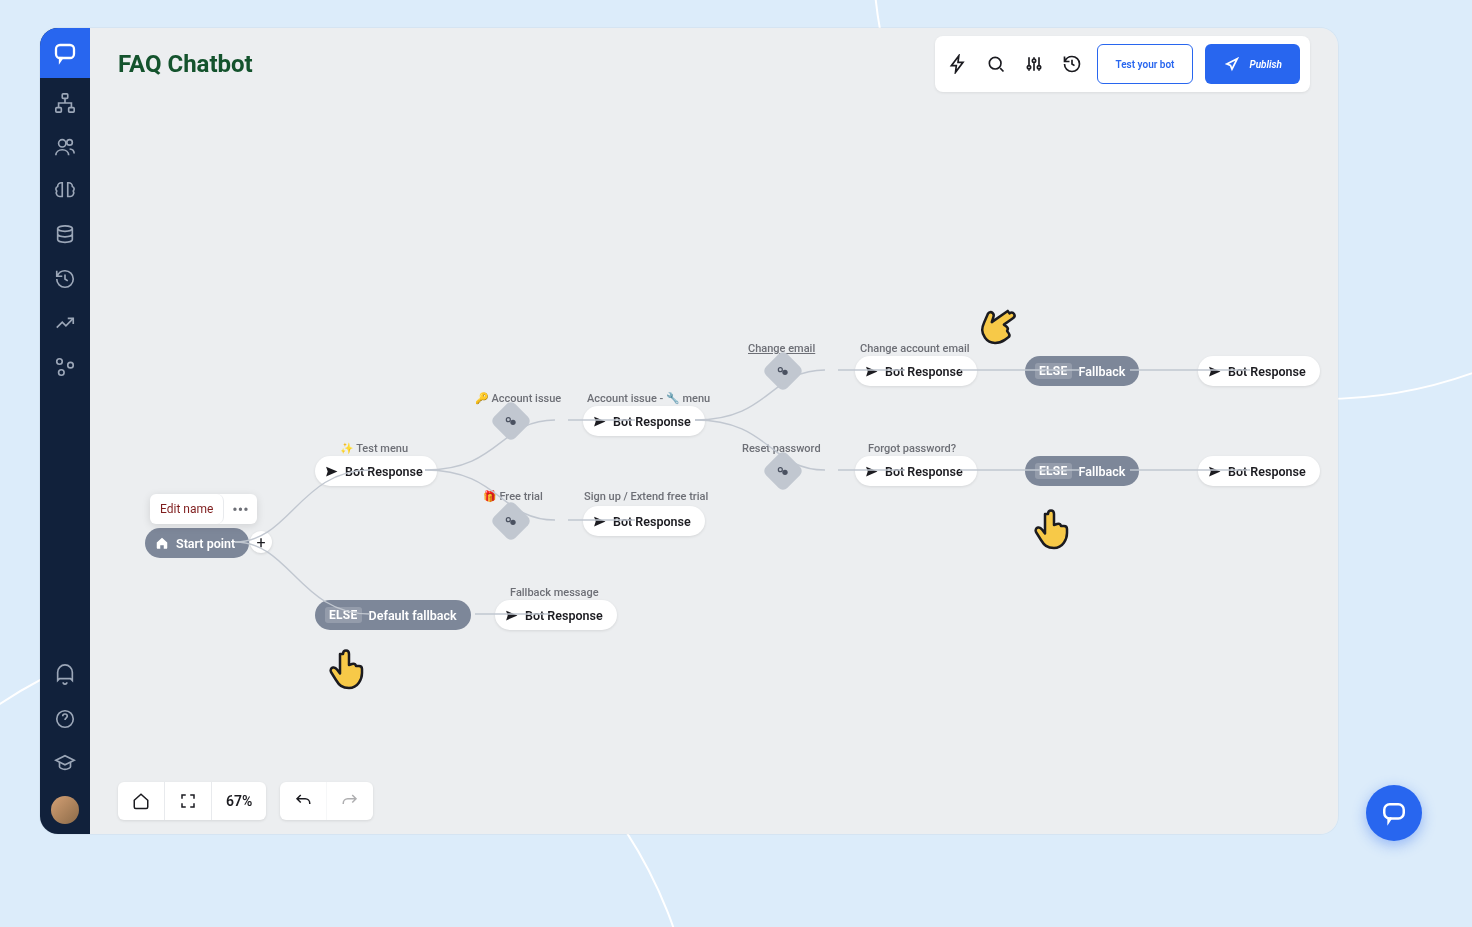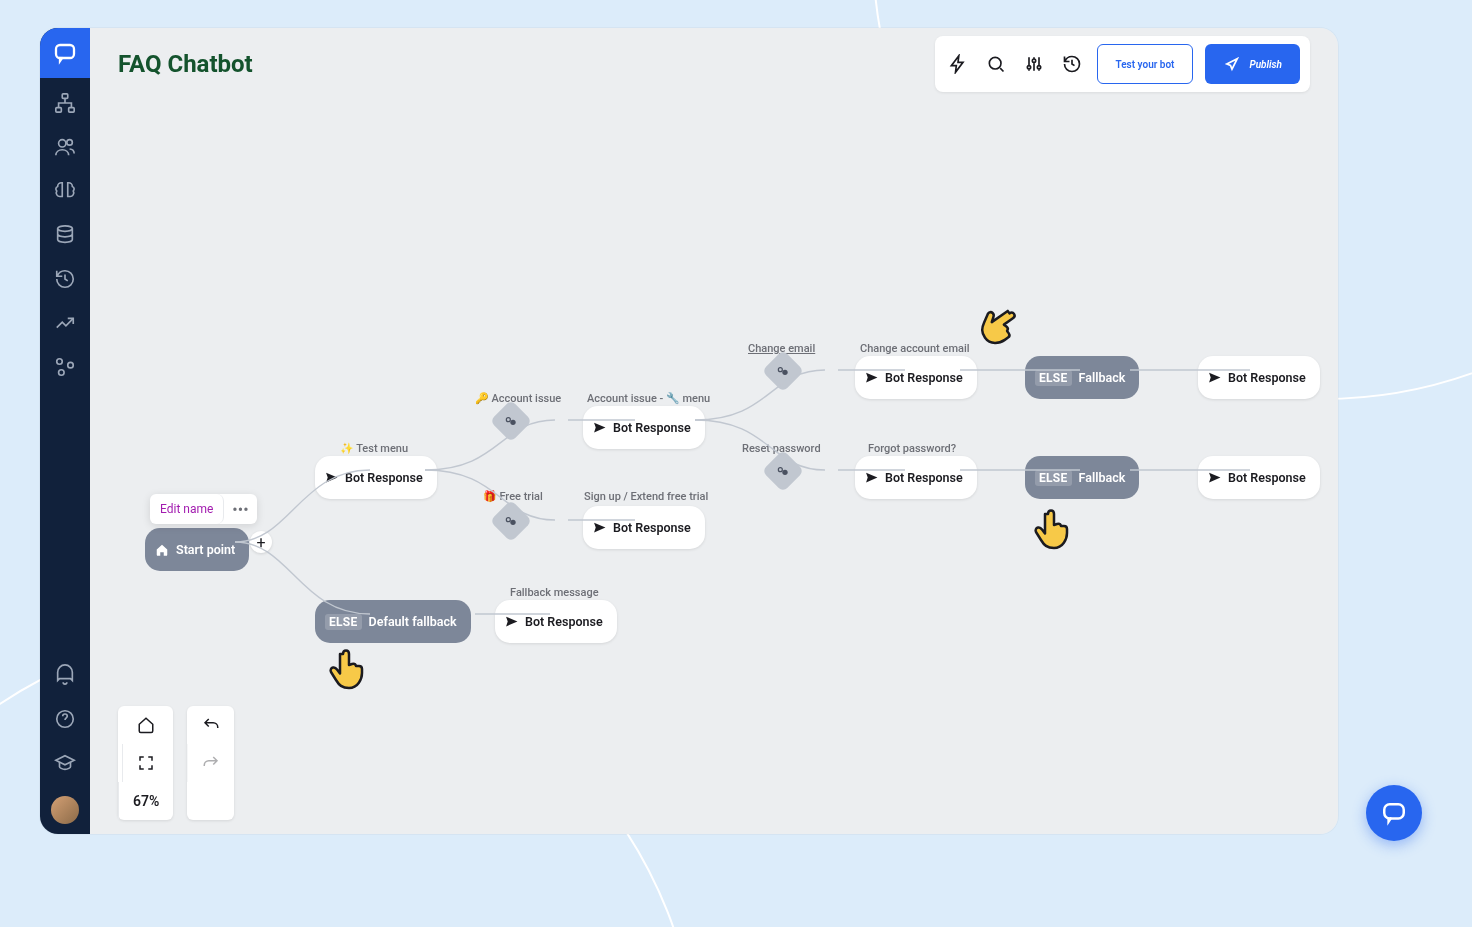--- a/index.html
+++ b/index.html
@@ -14,32 +14,32 @@
   .avatar { width: 28px; height: 28px; border-radius: 50%; background: linear-gradient(135deg,#d4a074,#8b6a48); }
   .main { flex: 1; background: #eceef0; position: relative; }
   .header { position:absolute; top:0; left:0; right:0; height:72px; display:flex; align-items:center; padding: 0 28px; z-index:5;}
   .title { font-size: 24px; font-weight: 700; color: #14532d; }
   .header-right { margin-left:auto; display:flex; align-items:center; gap:12px; background:#fff; padding:8px 10px; border-radius:8px; box-shadow:0 1px 3px rgba(0,0,0,0.08);}
   .header-icon { width:26px; height:26px; display:flex; align-items:center; justify-content:center; color:#1b1b20; cursor:pointer; }
   .btn { height:40px; padding:0 18px; border-radius:6px; font-size:10px; font-weight:600; display:flex; align-items:center; gap:8px; cursor:pointer; border:none; }
   .btn-outline { background:#fff; border:1.5px solid #2866ef; color:#2866ef; }
   .btn-primary { background:#2866ef; color:#fff;font-style:italic; }
   .chip-popup { position:absolute; background:#fff; border-radius:6px; box-shadow:0 2px 8px rgba(0,0,0,0.12); display:flex; align-items:center; height:30px; z-index:3;}
-  .chip-popup .p-text { padding:0 10px; font-size:12px; color:#a21caf; border-right:1px solid #e8eaed; height:100%; display:flex; align-items:center;border-radius:7px;}
+  .chip-popup .p-text { padding:0 10px; font-size:12px; color:#7f1d1d; border-right:1px solid #e8eaed; height:100%; display:flex; align-items:center;border-radius:7px;}
   .chip-popup .p-menu { padding:0 8px; display:flex; align-items:center; color:#6d6f76;}
-  .node { position:absolute; display:flex; align-items:center; height:43px; padding:0 14px 0 10px; border-radius:15px; font-size:12.5px; font-weight:600; gap:7px; cursor:pointer; white-space:nowrap; }
+  .node { position:absolute; display:flex; align-items:center; height:30px; padding:0 14px 0 10px; border-radius:15px; font-size:12.5px; font-weight:600; gap:7px; cursor:pointer; white-space:nowrap; }
   .node-grey { background:#7d8799; color:#fff; }
   .node-white { background:#fff; color:#1b1b20; box-shadow:0 1px 3px rgba(0,0,0,0.1); }
   .node-label { position:absolute; font-size:11px; color:#6d6f76; font-weight:500; white-space:nowrap; }
   .plus-btn { position:absolute; width:22px; height:22px; background:#fff; border-radius:50%; display:flex; align-items:center; justify-content:center; color:#1b1b20; font-size:16px; font-weight:400; box-shadow:0 1px 3px rgba(0,0,0,0.12); cursor:pointer;}
   .diamond { position:absolute; width:30px; height:30px; background:#c1c7d0; transform:rotate(45deg); border-radius:6px; cursor:pointer;}
   .diamond-inner { transform:rotate(-45deg); width:100%; height:100%; display:flex; align-items:center; justify-content:center; color:#4a5160; }
   .else-badge { font-size:12px; font-weight:700; background:rgba(255,255,255,0.18); padding:1px 4px; border-radius:3px; letter-spacing:0.3px;}
   .bottom-toolbar { position:absolute; bottom:14px; left:28px; display:flex; gap:14px; z-index:5;}
-  .bt-group { background:#fff; border-radius:6px; display:flex; align-items:center; box-shadow:0 1px 3px rgba(0,0,0,0.1);flex-direction:column;}
+  .bt-group { background:#fff; border-radius:6px; display:flex; align-items:center; box-shadow:0 1px 3px rgba(0,0,0,0.1);}
   .bt-item { padding:0 14px; height:38px; display:flex; align-items:center; color:#1b1b20; cursor:pointer; }
   .bt-item + .bt-item { border-left:1px solid #e8eaed; }
   .bt-zoom { font-size:14px; font-weight:600; }
   svg.connector { position:absolute; top:0; left:0; pointer-events:none; z-index:1; }
   .hand { position:absolute; z-index:4; pointer-events:none;}
   .chat-fab { position:absolute; right:50px; bottom:86px; width:56px; height:56px; border-radius:50%; background:#2866ef; display:flex; align-items:center; justify-content:center; color:#fff; cursor:pointer; box-shadow:0 4px 14px rgba(40,102,239,0.4); z-index:10;}
 </style>
 </head>
 <body>
 

